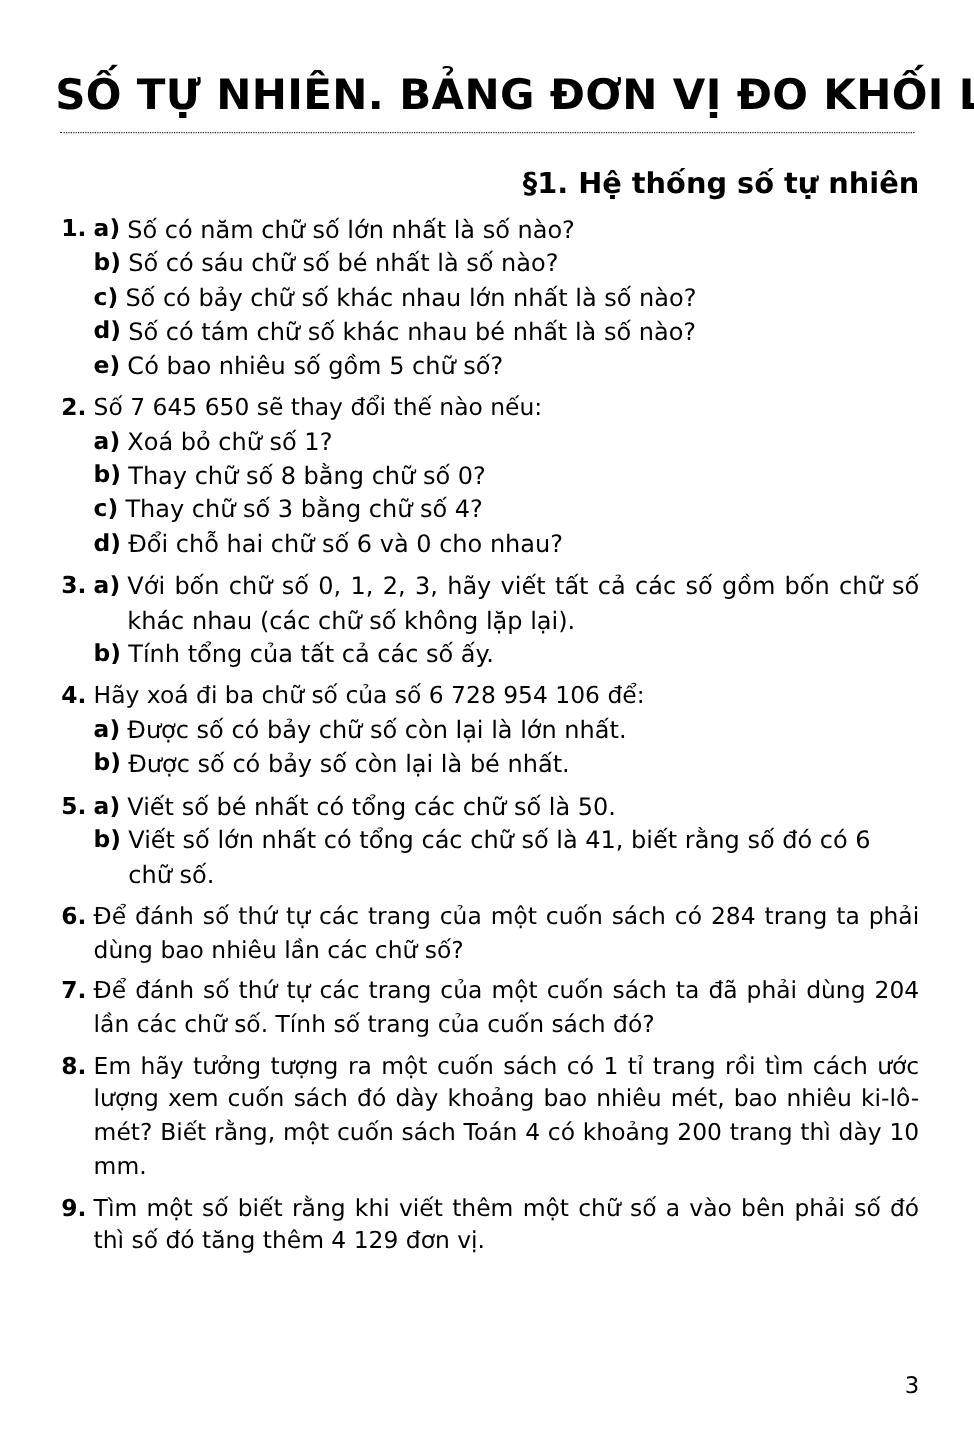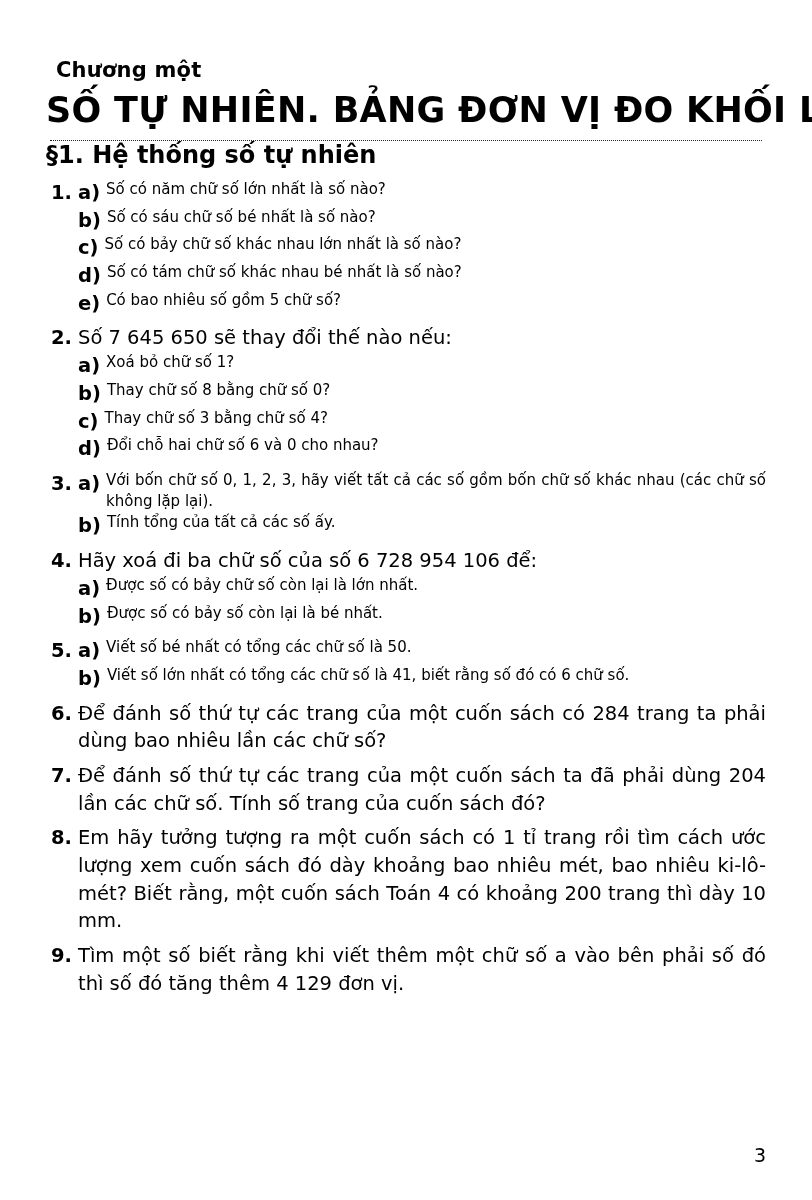--- a/index.html
+++ b/index.html
@@ -38,22 +38,22 @@
   }
   .rule {
     border: none;
     border-top: 1px dotted #222;
     margin: 10px 4px 0 4px;
     height: 0;
   }
   .section-title {
     font-size: 24px;
     font-weight: bold;
-    text-align: left;
-    margin: 0 0 10px 0;
+    text-align: right;
+    margin: 28px 0 10px 0;
   }
   .problems {
     margin: 0;
     padding: 0;
     list-style: none;
   }
   .problem {
     margin: 0 0 7px 0;
   }
   .lead {
@@ -81,39 +81,38 @@
   }
   .sub-label {
     font-weight: bold;
     flex: 0 0 auto;
     margin-right: 6px;
     font-size: 19.5px;
     line-height: 1.42;
   }
   .sub-body {
     flex: 1 1 auto;
-    font-size: 15px;
+    font-size: 20px;
     line-height: 1.42;
   }
   .justify {
     text-align: justify;
   }
   .page-number {
     position: absolute;
     right: 46px;
     bottom: 34px;
     font-size: 19px;
   }
 </style>
 </head>
 <body>
 
 <div class="page">
 
-  <div class="chapter-label">Chương một</div>
 
   <div class="chapter-title">SỐ TỰ NHIÊN. BẢNG ĐƠN VỊ ĐO KHỐI LƯỢNG</div>
 
   <hr class="rule">
 
   <div class="section-title">§1. Hệ thống số tự nhiên</div>
 
   <ul class="problems">
 
     <li class="problem">

